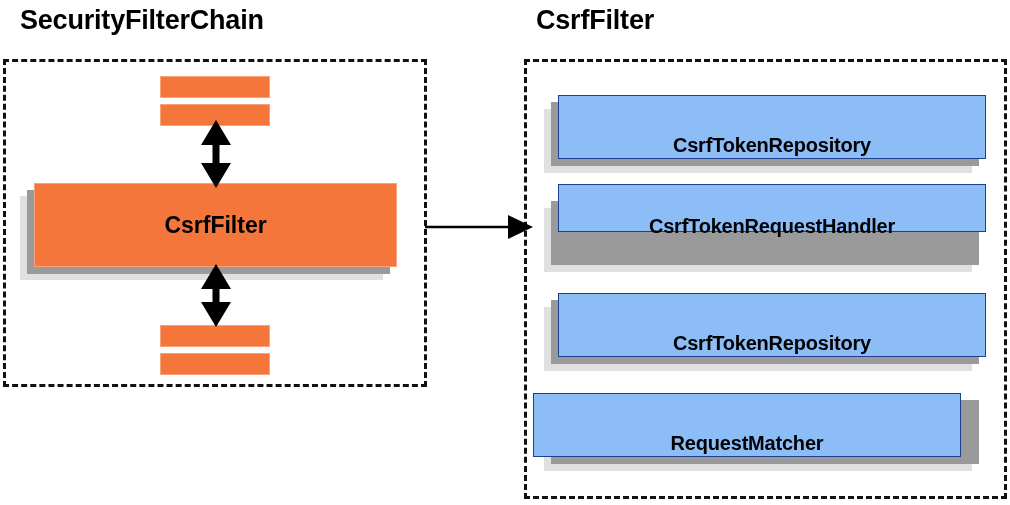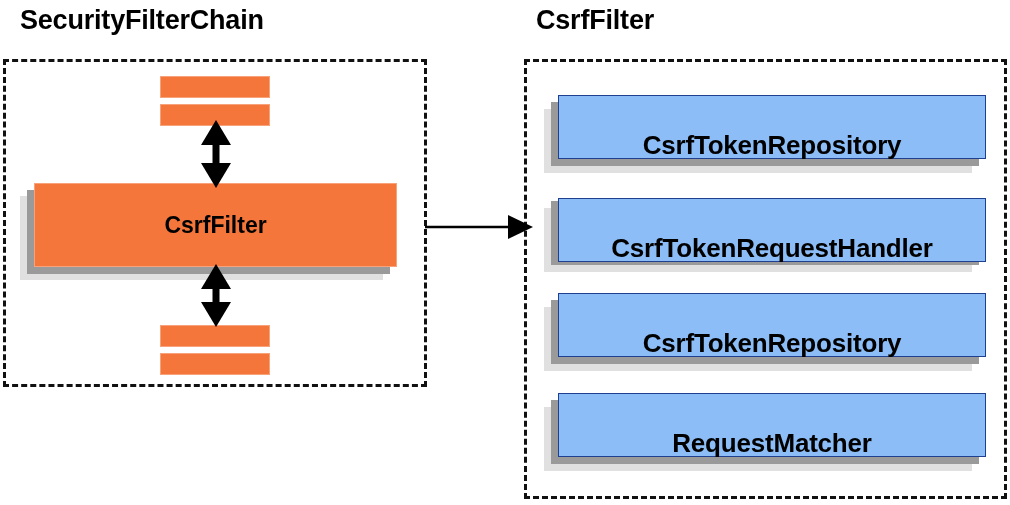--- a/index.html
+++ b/index.html
@@ -82,21 +82,21 @@
     box-sizing: border-box;
     background: #8cbdf6;
     border: 1px solid #1f3f8f;
     display: flex;
     align-items: center;
     justify-content: center;
   }
   .blue-box .box-label {
     font-family: "Liberation Sans", sans-serif;
     font-weight: bold;
-    font-size: 26px;
+    font-size: 20px;
     color: #000000;
     white-space: nowrap;
     letter-spacing: -0.2px;
     margin-top: 36px;
   }
 
   
   #arrow-layer {
     position: absolute;
     left: 0;
@@ -132,33 +132,33 @@
   <div class="dashed-panel" id="panel-right"></div>
 
   <div class="shadow-far" style="left:544px; top:109px; width:428px; height:64px;"></div>
   <div class="shadow-near" style="left:551px; top:102px; width:428px; height:64px;"></div>
   <div class="blue-box" style="left:558px; top:95px; width:428px; height:64px;">
     <span class="box-label">CsrfTokenRepository</span>
   </div>
 
   <div class="shadow-far" style="left:544px; top:208px; width:428px; height:64px;"></div>
   <div class="shadow-near" style="left:551px; top:201px; width:428px; height:64px;"></div>
-  <div class="blue-box" style="left:558px; top:198px; width:428px; height:64px;">
+  <div class="blue-box" style="left:558px; top:184px; width:428px; height:48px;">
     <span class="box-label">CsrfTokenRequestHandler</span>
   </div>
 
   <div class="shadow-far" style="left:544px; top:307px; width:428px; height:64px;"></div>
   <div class="shadow-near" style="left:551px; top:300px; width:428px; height:64px;"></div>
   <div class="blue-box" style="left:558px; top:293px; width:428px; height:64px;">
     <span class="box-label">CsrfTokenRepository</span>
   </div>
 
   <div class="shadow-far" style="left:544px; top:407px; width:428px; height:64px;"></div>
   <div class="shadow-near" style="left:551px; top:400px; width:428px; height:64px;"></div>
-  <div class="blue-box" style="left:558px; top:393px; width:428px; height:64px;">
+  <div class="blue-box" style="left:533px; top:393px; width:428px; height:64px;">
     <span class="box-label">RequestMatcher</span>
   </div>
 
   <svg id="arrow-layer" viewBox="0 0 1010 505">
 
     <g>
       <line x1="216" y1="128" x2="216" y2="180" stroke="#000000" stroke-width="7"></line>
       <polygon points="216,120 201,145 231,145" fill="#000000"></polygon>
       <polygon points="216,188 201,163 231,163" fill="#000000"></polygon>
     </g>

